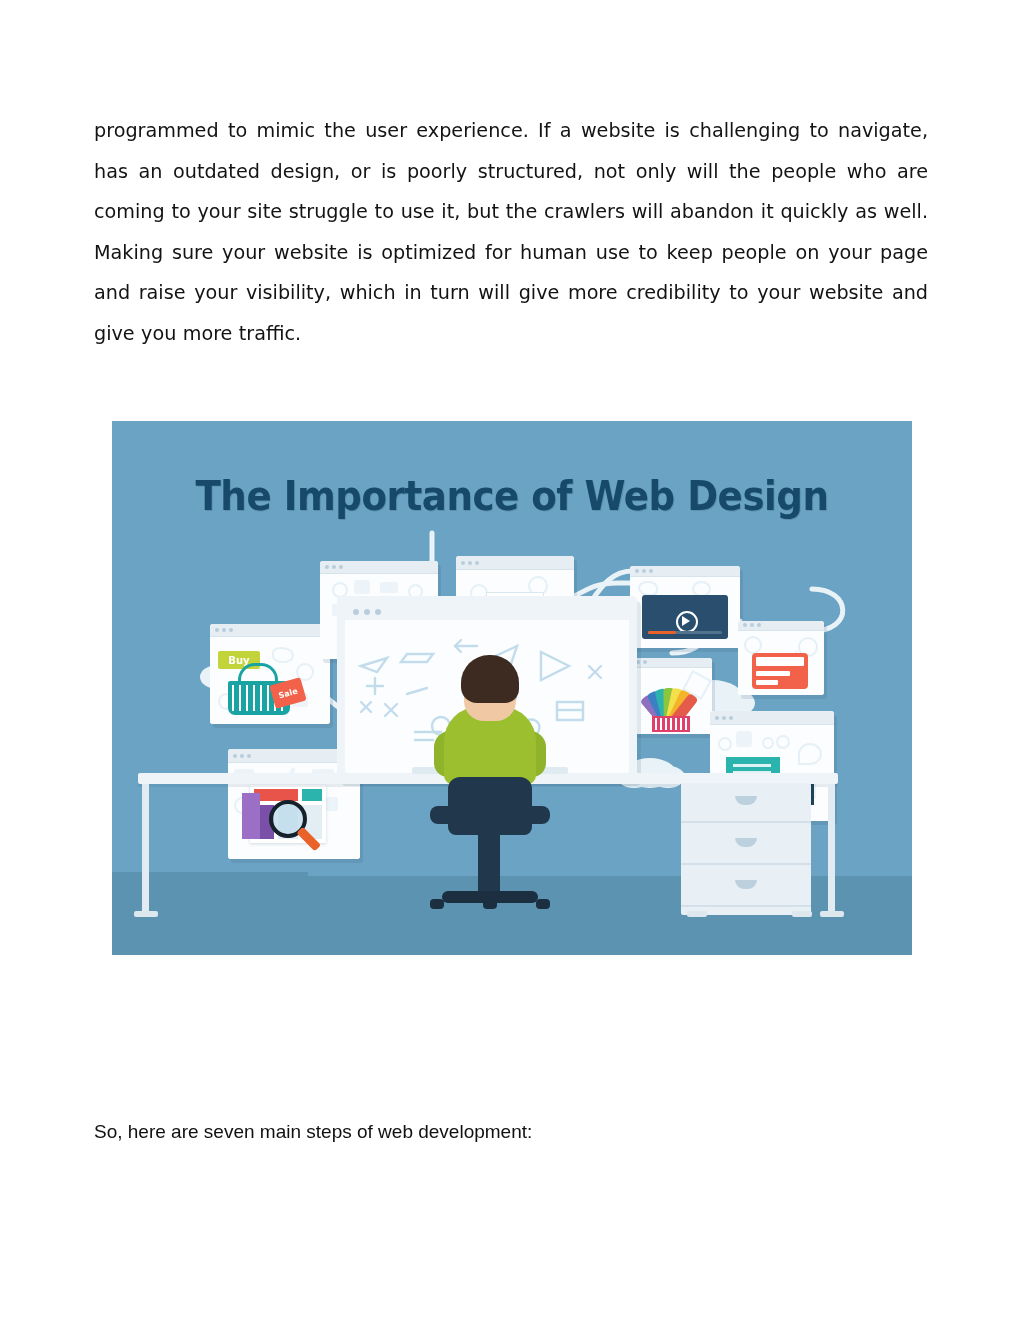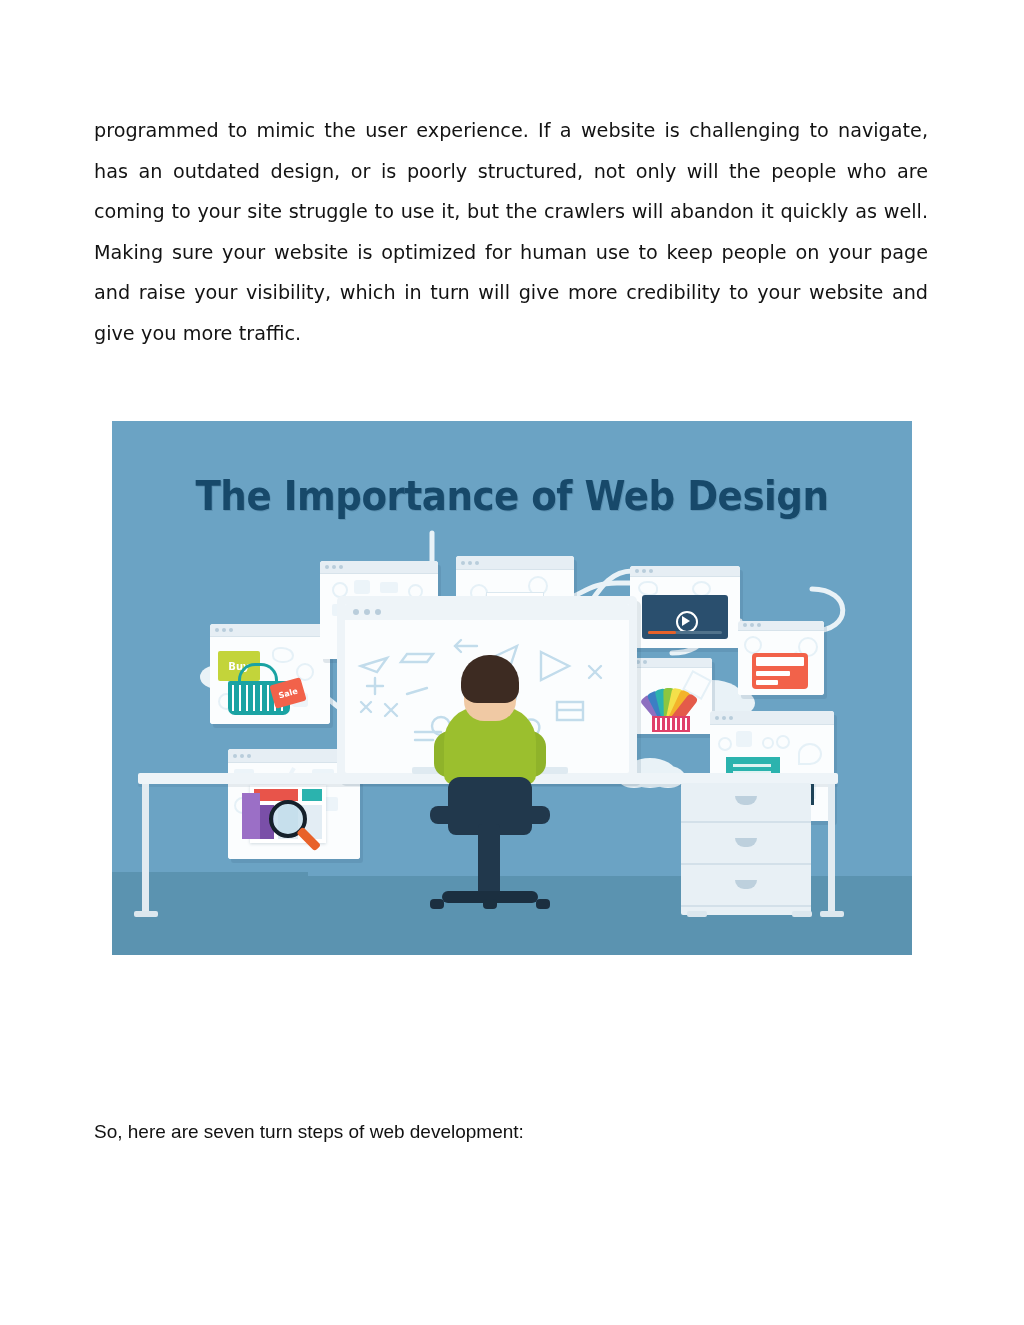--- a/index.html
+++ b/index.html
@@ -361,21 +361,21 @@
           <i></i>
           <i></i>
           <i></i>
         </div>
       <div class="body">
         <div class="ghost ghost-ring" style="left:62px; top:10px; width:18px; height:12px; border-radius:40% 60% 50% 50%;"></div>
         <div class="ghost ghost-ring" style="left:86px; top:26px; width:14px; height:14px;"></div>
         <div class="ghost ghost-ring" style="left:8px; top:56px; width:13px; height:13px;"></div>
         <div class="ghost" style="left:82px; top:56px; width:16px; height:14px; background:#cfe3ef; border-radius:3px;"></div>
 
-        <div style="position:absolute; left:8px; top:14px; width:42px; height:30px; background:#c3d43a; border-radius:2px; color:#fff; font:bold 10px 'DejaVu Sans',sans-serif; display:flex; align-items:center; justify-content:center;">Buy</div>
+        <div style="position:absolute; left:8px; top:14px; width:42px; height:18px; background:#c3d43a; border-radius:2px; color:#fff; font:bold 10px 'DejaVu Sans',sans-serif; display:flex; align-items:center; justify-content:center;">Buy</div>
 
         <div style="position:absolute; left:28px; top:26px; width:34px; height:20px; border:3px solid #1aa3a3; border-bottom:none; border-radius:17px 17px 0 0;"></div>
 
         <div style="position:absolute; left:18px; top:44px; width:62px; height:34px; background:#1aa3a3; border-radius:2px 2px 7px 7px; overflow:hidden;">
           <div style="position:absolute; inset:4px; background:repeating-linear-gradient(90deg,#fff 0 2px,transparent 2px 7px);"></div>
         </div>
 
         <div style="position:absolute; left:62px; top:44px; width:32px; height:24px; background:#f2624a; border-radius:3px; transform:rotate(-16deg); color:#fff; font:bold 8px 'DejaVu Sans',sans-serif; display:flex; align-items:center; justify-content:center;">Sale</div>
       </div>
     </div>
@@ -666,15 +666,15 @@
     </div>
     <div class="chair-seat"></div>
     <div class="chair-post2"></div>
     <div class="chair-base"></div>
     <div class="chair-wheel" style="left:318px;"></div>
     <div class="chair-wheel" style="left:371px;"></div>
     <div class="chair-wheel" style="left:424px;"></div>
   </div>
 
 
-  <p class="lead">So, here are seven turn steps of web development:</p>
+  <p class="lead">So, here are seven main steps of web development:</p>
 
 </div>
 
 </body></html>

